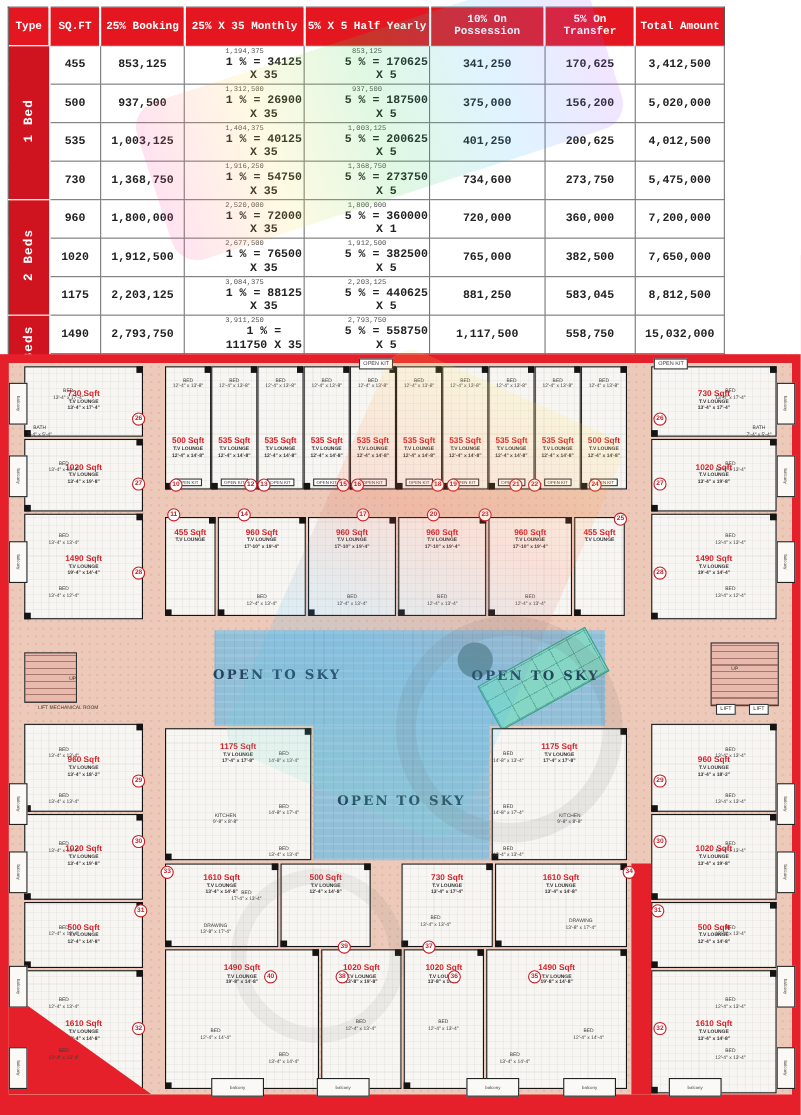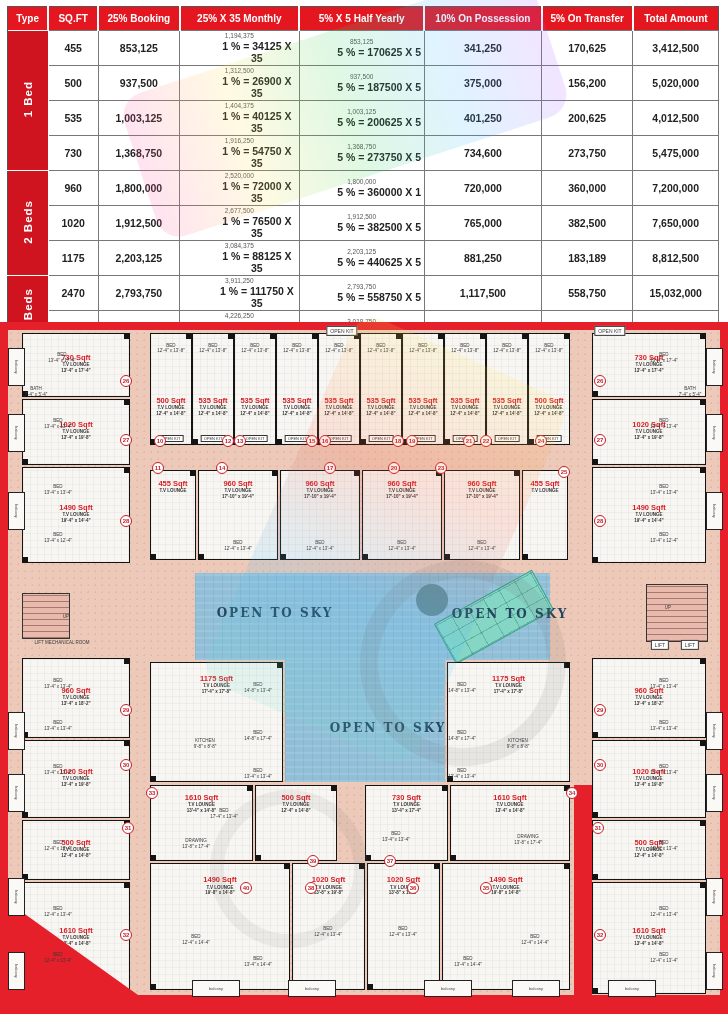--- a/index.html
+++ b/index.html
@@ -1,21 +1,21 @@
 <!DOCTYPE html>
 <html><head>
 <meta charset="utf-8">
 <style>
   html,body{margin:0;padding:0;}
   body{width:728px;height:1014px;position:relative;background:#ffffff;overflow:hidden;
        font-family:"Liberation Sans",sans-serif;}
 
   
-  .ptable{position:absolute;left:7px;top:6px;width:712px;border-collapse:collapse;
-          border:1.5px solid #555;}
+  .ptable{position:absolute;left:7px;top:6px;width:652px;border-collapse:collapse;
+          border:1.5px solid #555;font-family:Liberation Mono, monospace;}
   .ptable th{background:#e4161f;color:#fff;font-size:10px;font-weight:bold;
              padding:6px 1px;border-right:2px solid #fff;text-align:center;}
   .ptable th:last-child{border-right:none;}
   .ptable td{border:1px solid #777;text-align:center;color:#222;font-weight:bold;
              font-size:10.5px;padding:1px 1px;background:#fff;height:32px;}
   .ptable td.typecell{background:#cf1420;border:1px solid #fff;border-left:1.5px solid #555;width:40px;padding:0;}
   .typecell span{writing-mode:vertical-rl;transform:rotate(180deg);color:#fff;
                  font-size:11.5px;font-weight:bold;letter-spacing:1px;display:inline-block;}
   .sub-top{font-size:6.5px;color:#555;font-weight:normal;line-height:1.15;}
   .formula{font-size:10.5px;font-weight:bold;margin-left:35px;}
@@ -23,21 +23,21 @@
 
   
   .plan{position:absolute;left:0;top:322px;width:728px;height:692px;background:#e6202a;}
   .field{position:absolute;left:8px;top:8px;width:712px;height:665px;background:#ecc9b8;
          background-image:radial-gradient(rgba(160,80,60,.14) 1px, transparent 1px);
          background-size:7px 7px;}
   .court{position:absolute;background:#92bfd8;
          background-image:repeating-linear-gradient(0deg,rgba(255,255,255,.10) 0 2px,transparent 2px 7px),
                           repeating-linear-gradient(90deg,rgba(20,70,100,.08) 0 1px,transparent 1px 9px);}
   .sky{position:absolute;transform:translate(-50%,-50%);font-family:"DejaVu Serif",serif;
-       font-weight:bold;font-size:12px;letter-spacing:2px;color:#24465c;white-space:nowrap;margin-left:23px;}
+       font-weight:bold;font-size:12px;letter-spacing:2px;color:#24465c;white-space:nowrap;}
   .tree{position:absolute;width:32px;height:32px;border-radius:50%;background:#5d8794;opacity:.9;}
   .ramp{position:absolute;background:#86d6c6;border:1px solid #3d9a8a;
         background-image:repeating-linear-gradient(0deg,rgba(40,120,105,.35) 0 1px,transparent 1px 14px),
                          repeating-linear-gradient(90deg,rgba(40,120,105,.35) 0 1px,transparent 1px 18px);}
   .unit{position:absolute;background:#f8f6f2;border:1.5px solid #141414;box-sizing:border-box;
         background-image:repeating-linear-gradient(0deg,rgba(0,0,0,.035) 0 1px,transparent 1px 7px),
                          repeating-linear-gradient(90deg,rgba(0,0,0,.035) 0 1px,transparent 1px 7px);
         display:flex;flex-direction:column;align-items:center;}
   .unit .jamb1,.unit .jamb2{position:absolute;width:6px;height:6px;background:#141414;}
   .jamb1{right:-1px;top:-1px;} .jamb2{left:-1px;bottom:-1px;}
@@ -199,26 +199,26 @@
         <td>2,203,125</td>
         <td>
           <div class="sub-top">3,084,375</div>
           <div class="formula">1 % = 88125 X 35</div>
         </td>
         <td>
           <div class="sub-top">2,203,125</div>
           <div class="formula">5 % = 440625 X 5</div>
         </td>
         <td>881,250</td>
-        <td>183,189</td>
+        <td>583,045</td>
         <td class="totcol">8,812,500</td>
       </tr>
       <tr>
         <td class="typecell" rowspan="2"><span>3 Beds</span></td>
-        <td>2470</td>
+        <td>1490</td>
         <td>2,793,750</td>
         <td>
           <div class="sub-top">3,911,250</div>
           <div class="formula">1 % = 111750 X 35</div>
         </td>
         <td>
           <div class="sub-top">2,793,750</div>
           <div class="formula">5 % = 558750 X 5</div>
         </td>
         <td>1,117,500</td>

